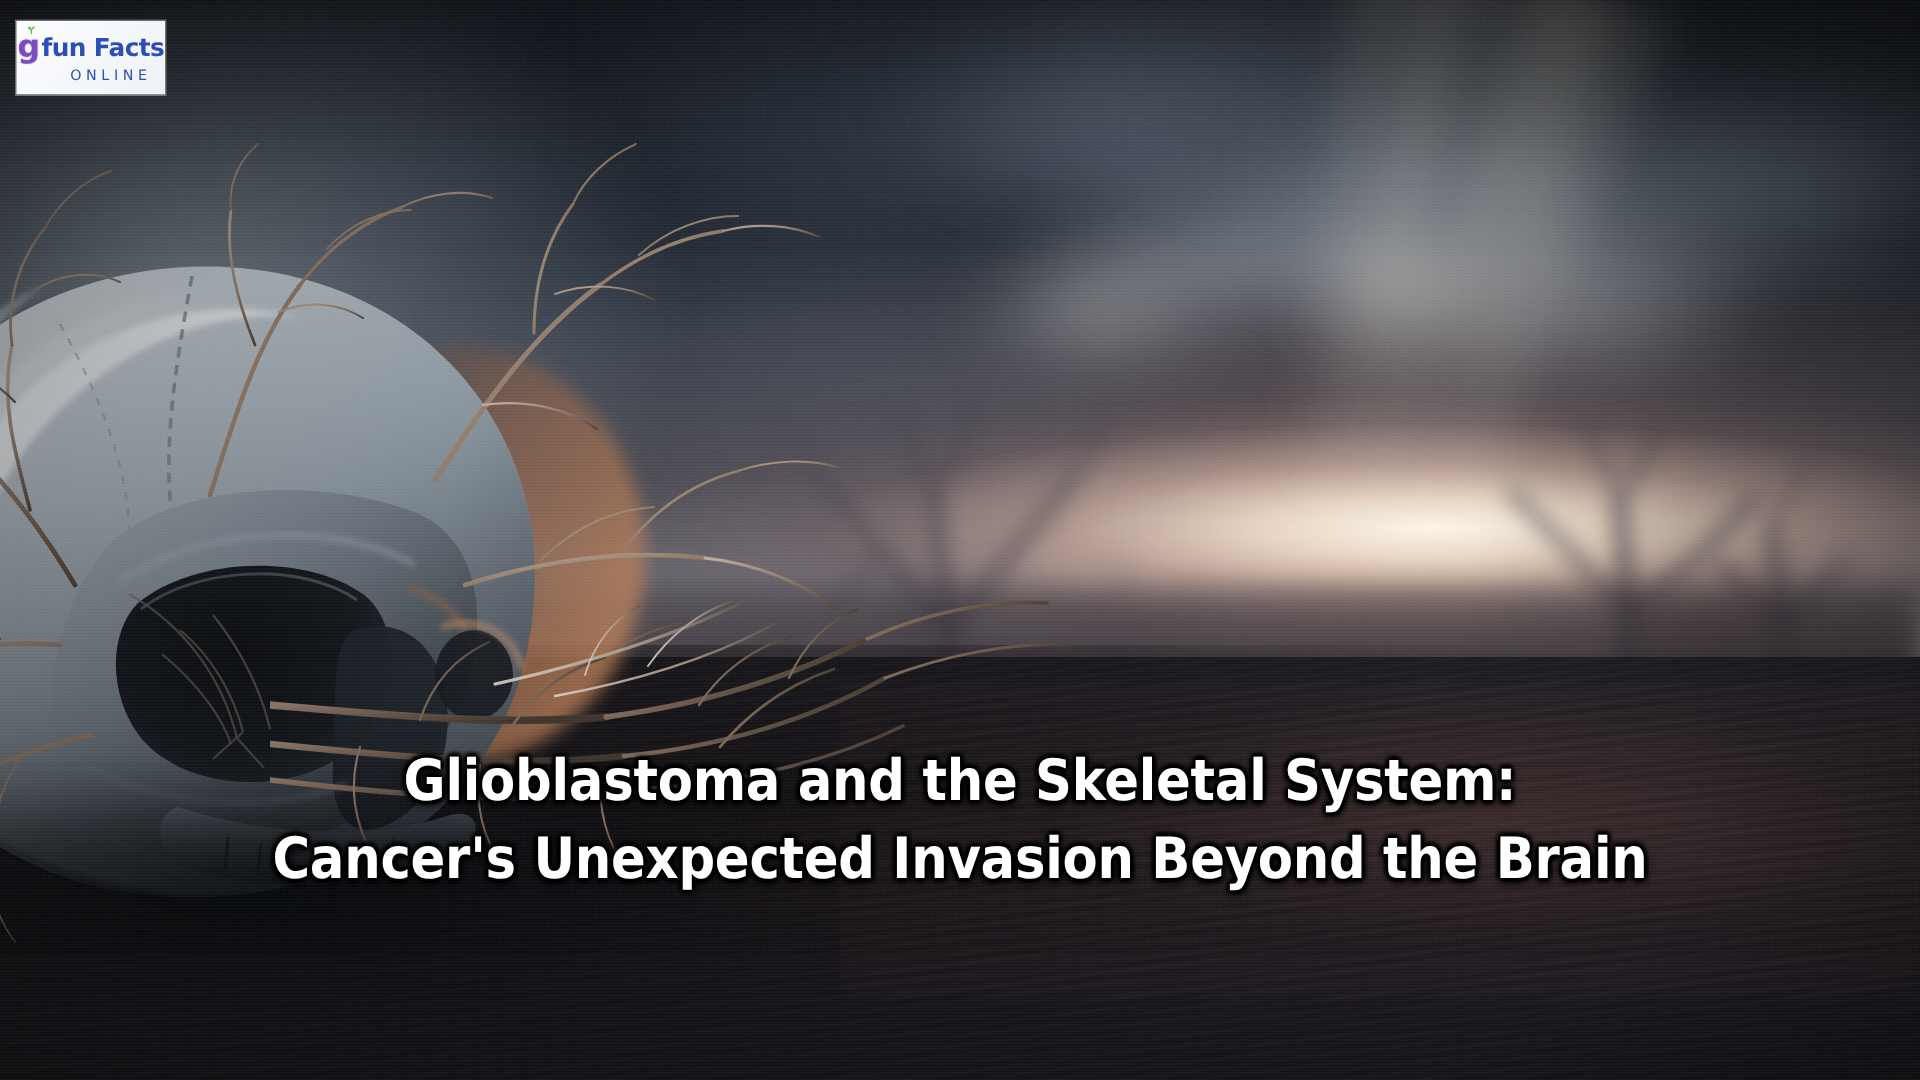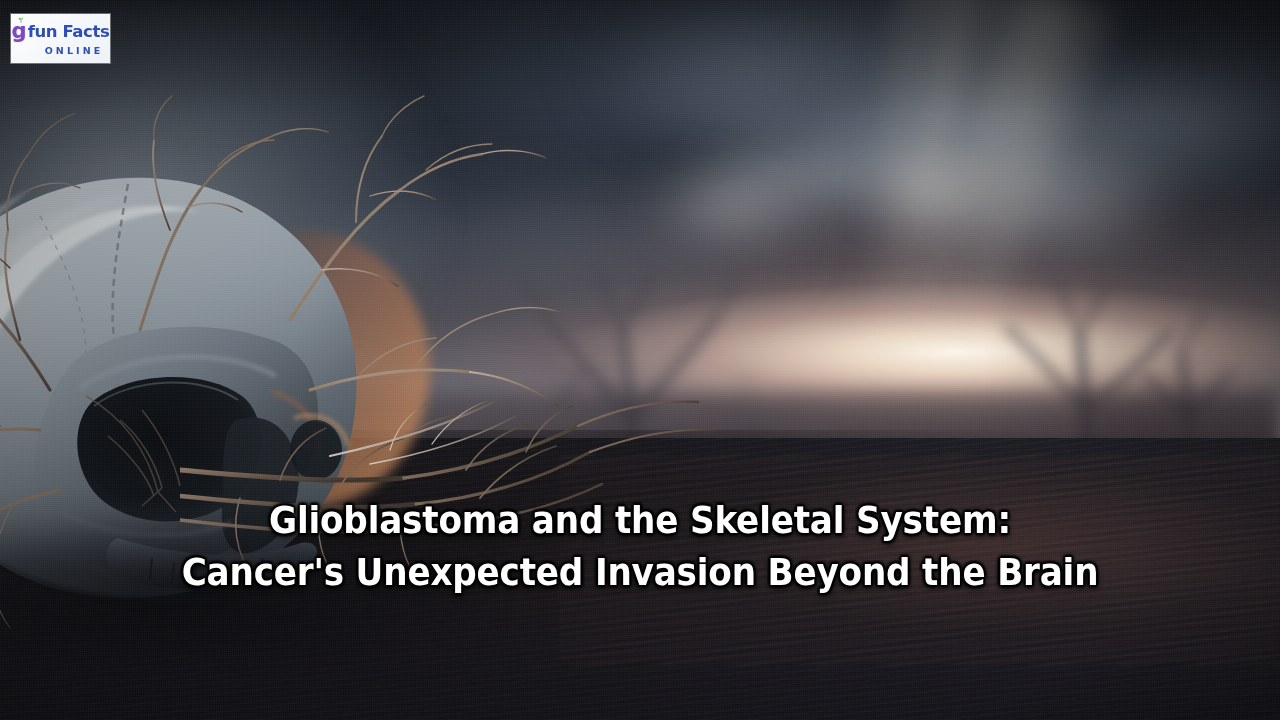--- a/index.html
+++ b/index.html
@@ -147,21 +147,21 @@
   .sprout{
     position:absolute;left:6px;top:-4px;width:6px;height:6px;
   }
   .logo-funfacts{
     font-family:"DejaVu Sans", sans-serif;
     font-weight:bold;font-size:16.5px;color:#2d4fb5;
     letter-spacing:-0.4px;line-height:1;
   }
   .logo-online{
     font-family:"DejaVu Sans", sans-serif;
-    font-weight:bold;font-size:9.5px;color:#2d4fb5;
+    font-weight:normal;font-size:9.5px;color:#2d4fb5;
     letter-spacing:3.1px;line-height:1;margin-top:4px;margin-left:3px;padding-left:24px;
   }
 
   
   .title{
     position:absolute;left:0;right:0;top:494px;
     text-align:center;
     font-family:"DejaVu Sans", sans-serif;
     font-weight:bold;
     font-size:38px;

